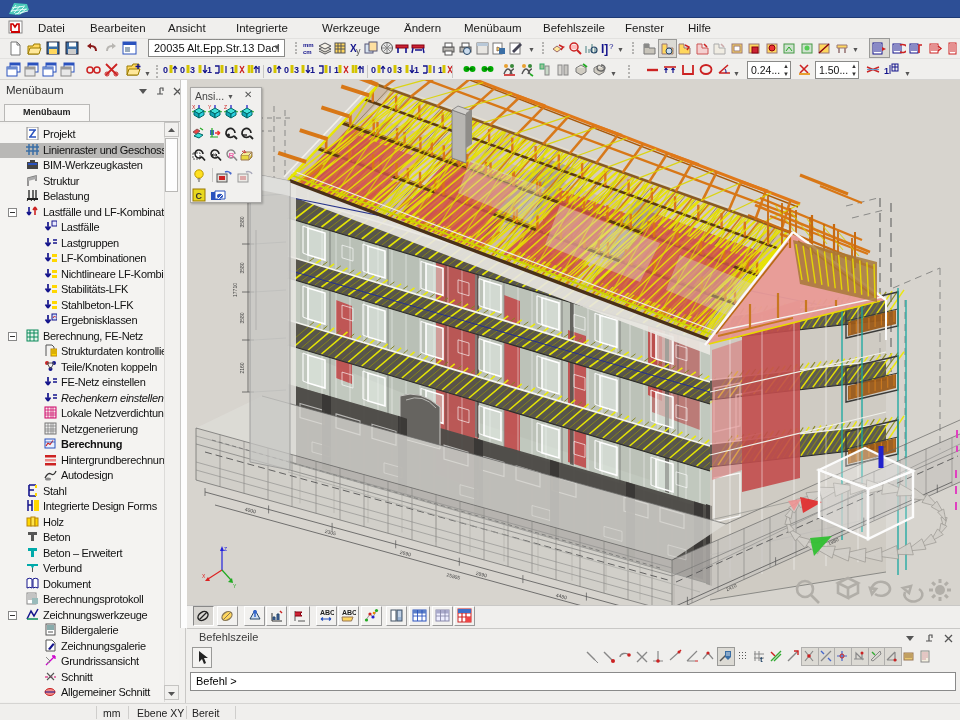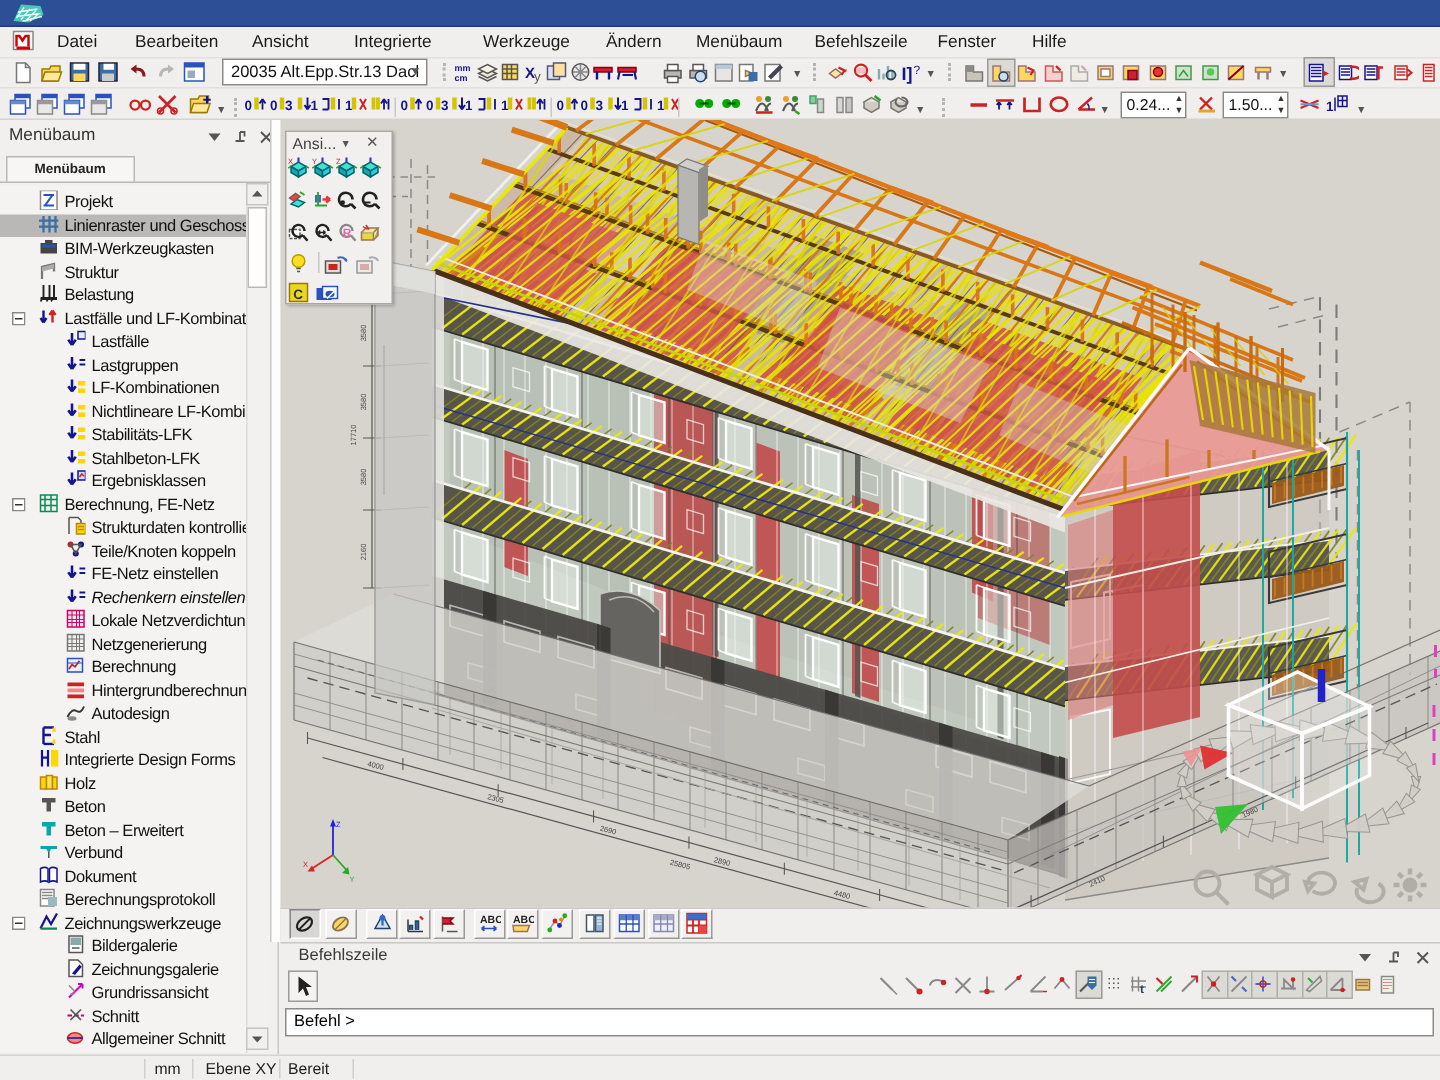--- a/index.html
+++ b/index.html
@@ -200,21 +200,21 @@
           <rect x="1" y="1" width="11" height="11" fill="#f8e8ec" stroke="#c06"></rect>
           <path d="M1 4 h11 M1 7 h11 M4 1 v11 M7 1 v11 M9 1 v11 M1 9 h11" stroke="#c06" stroke-width="0.7"></path>
         </svg>Lokale Netzverdichtung</span>
     </div>
 <div class="trow" style="left:0;top:297.5px;width:164px;">
       <span style="position:absolute;left:44px"><svg class="ticon" viewBox="0 0 13 13">
           <rect x="1" y="1" width="11" height="11" fill="#eee" stroke="#777"></rect>
           <path d="M1 4 h11 M1 7 h11 M1 9 h11 M4 1 v11 M7 1 v11 M9 1 v11" stroke="#777" stroke-width="0.7"></path>
         </svg>Netzgenerierung</span>
     </div>
-<div class="trow" style="left:0;top:313.0px;width:164px;">
+<div class="trow" style="left:0;top:313.0px;width:164px;font-weight:bold;">
       <span style="position:absolute;left:44px"><svg class="ticon" viewBox="0 0 13 13">
           <rect x="1" y="2" width="10" height="9" fill="#e8f0ff" stroke="#2a52be"></rect>
           <path d="M2 9 l2-3 2 1.5 3-4" stroke="#c22" stroke-width="1.2" fill="none"></path>
           <path d="M1 5 h10" stroke="#2a52be" stroke-width="0.8"></path>
         </svg>Berechnung</span>
     </div>
 <div class="trow" style="left:0;top:328.5px;width:164px;">
       <span style="position:absolute;left:44px"><svg class="ticon" viewBox="0 0 13 13">
           <rect x="1" y="2" width="11" height="2.5" fill="#c22"></rect>
           <rect x="1" y="6" width="11" height="2.5" fill="#e88"></rect>

